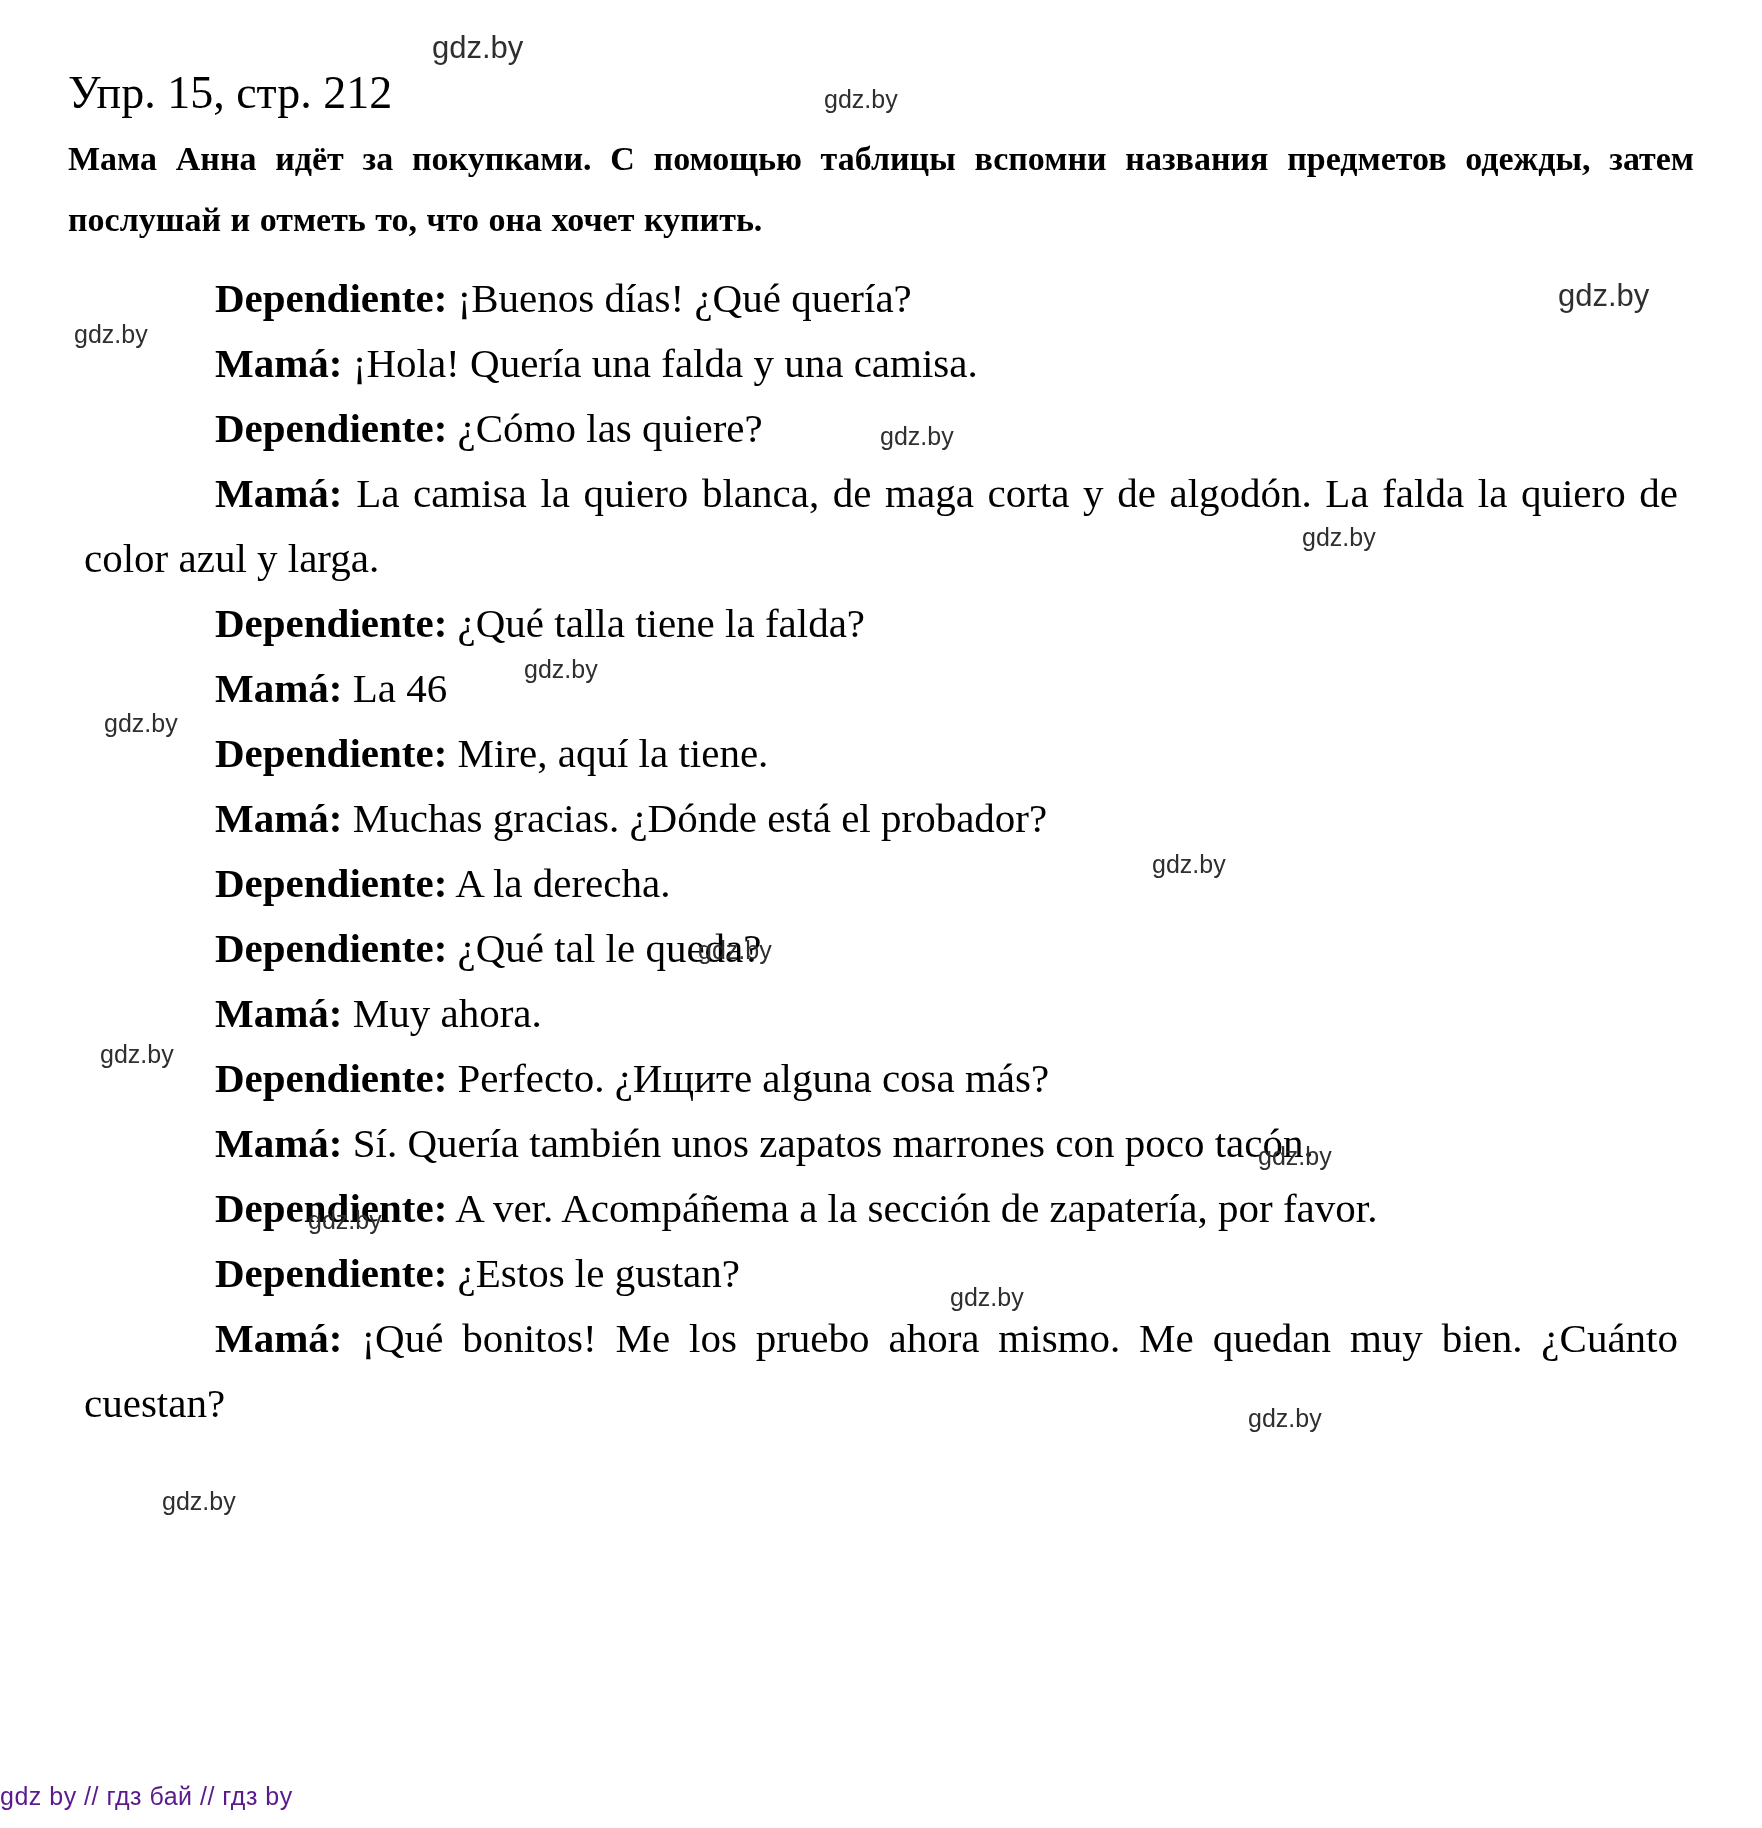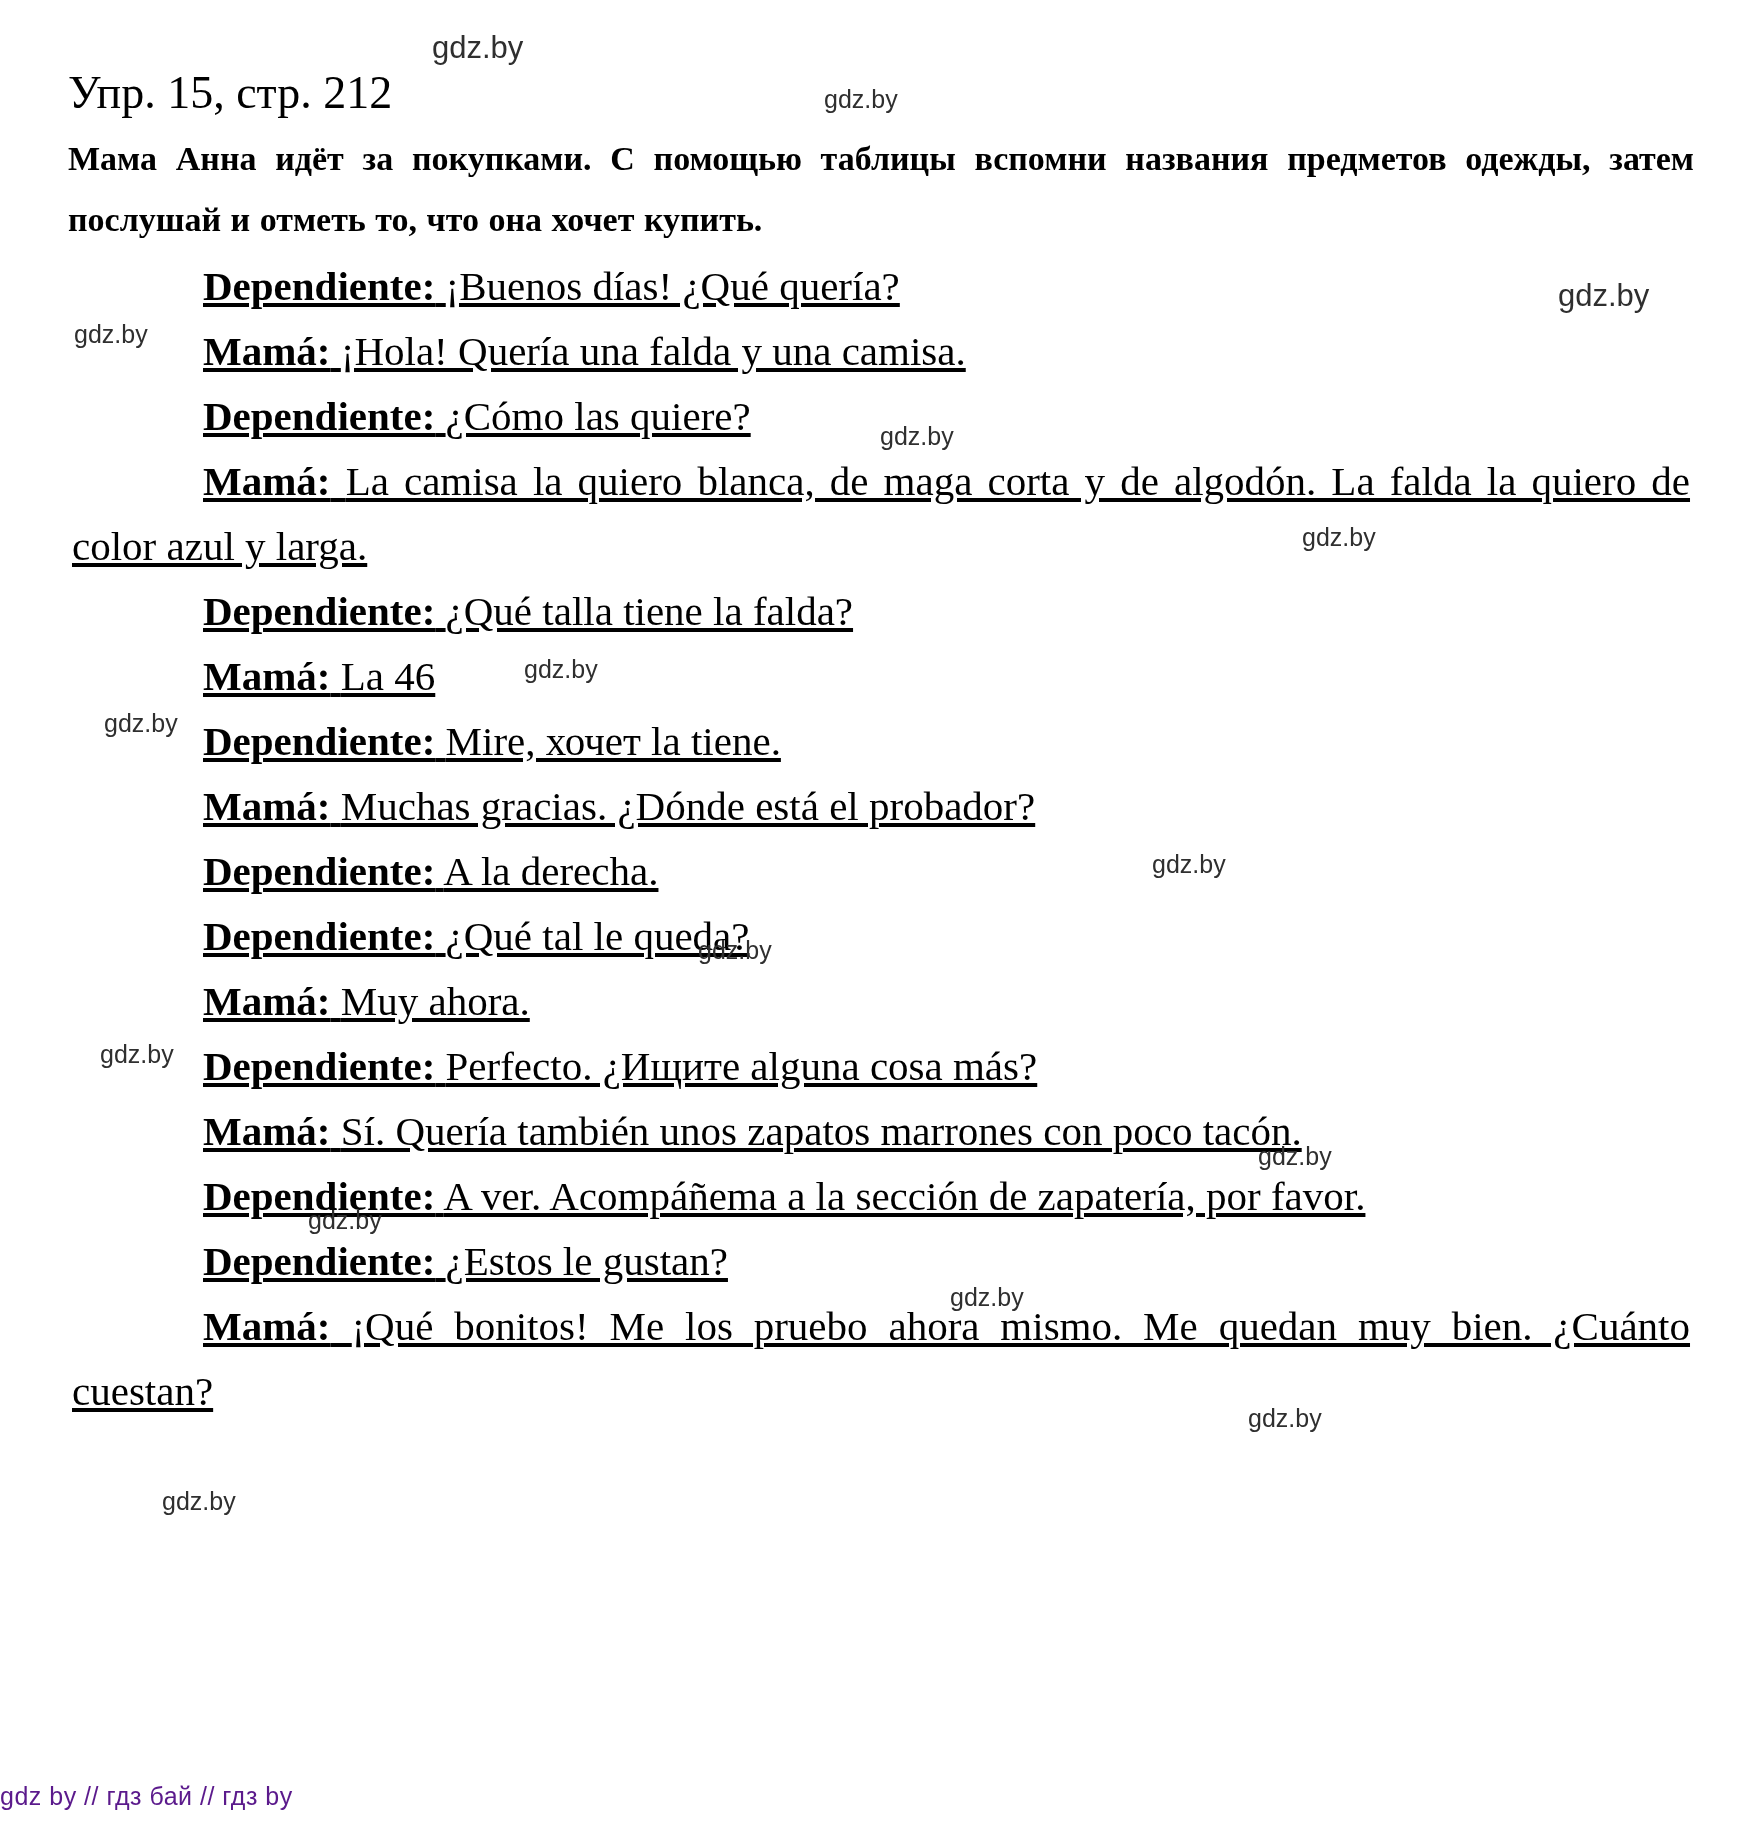--- a/index.html
+++ b/index.html
@@ -60,24 +60,23 @@
     font-weight: 700;
     line-height: 61px;
     text-align: justify;
     text-align-last: left;
     color: #000;
     margin: 0 0 2px 0;
     word-spacing: 1px;
   }
 
   .dialogue {
-    margin: 4px;
+    margin: 16px;
     padding: 0;
     list-style: none;
-    text-decoration: underline;
   }
 
   .dialogue-line {
     font-size: 41px;
     line-height: 65px;
     color: #000;
     text-indent: 131px;
     text-align: justify;
     text-align-last: left;
     margin: 0;
@@ -155,21 +154,21 @@
         <span class="utterance">¿Qué talla tiene la falda?</span>
       </p>
 
       <p class="dialogue-line">
         <span class="speaker">Mamá:</span>
         <span class="utterance">La 46</span>
       </p>
 
       <p class="dialogue-line">
         <span class="speaker">Dependiente:</span>
-        <span class="utterance">Mire, хочет la tiene.</span>
+        <span class="utterance">Mire, aquí la tiene.</span>
       </p>
 
       <p class="dialogue-line">
         <span class="speaker">Mamá:</span>
         <span class="utterance">Muchas gracias. ¿Dónde está el probador?</span>
       </p>
 
       <p class="dialogue-line">
         <span class="speaker">Dependiente:</span>
         <span class="utterance">A la derecha.</span>

